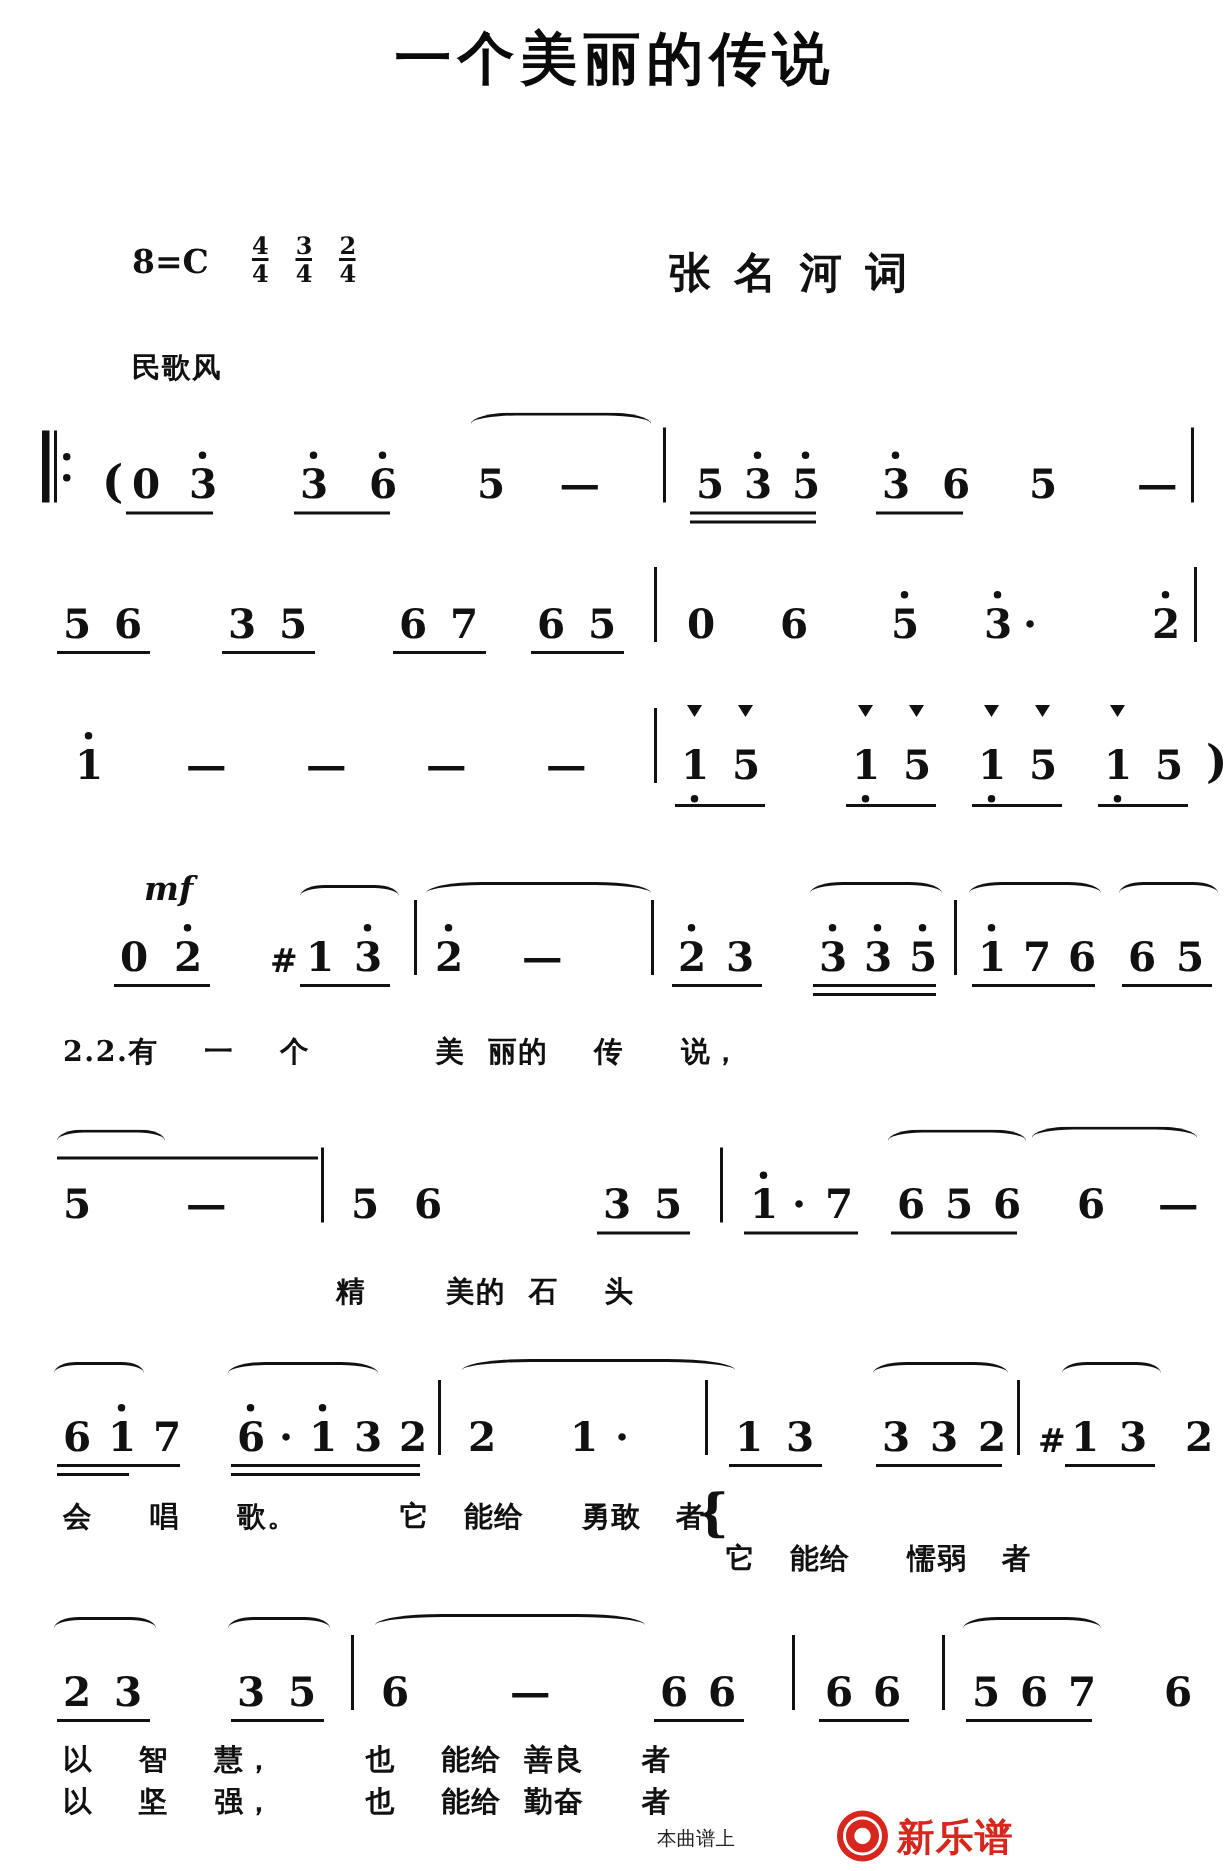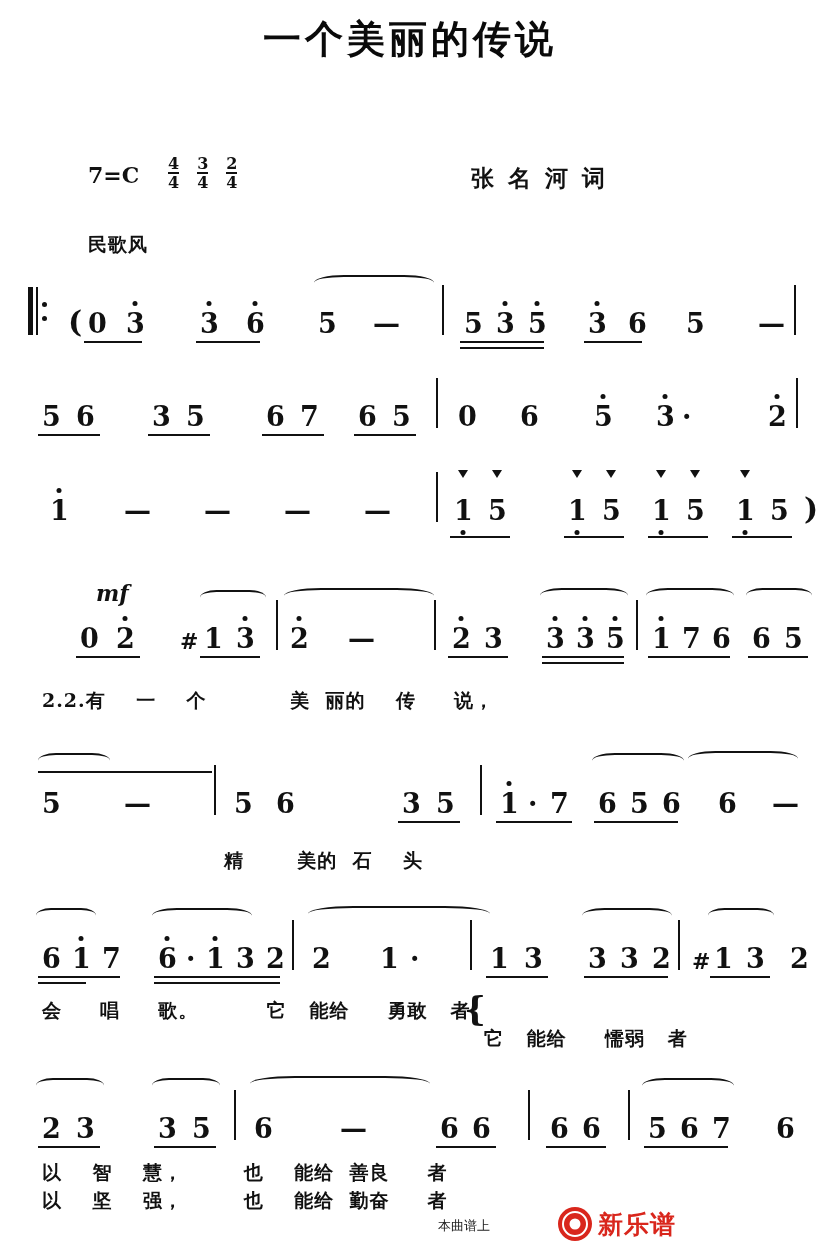--- a/index.html
+++ b/index.html
@@ -70,21 +70,21 @@
     line-height: 1.02;
   }
   .meter .num { display: block; }
   .meter .den { display: block; }
   .credits {
     position: absolute;
     top: 160px;
     right: 78px;
     text-align: right;
     font-family: "DejaVu Serif", serif;
-    font-size: 23px;
+    font-size: 28px;
     font-weight: bold;
     line-height: 1.55;
     letter-spacing: 3px;
   }
   .style-mark {
     position: absolute;
     top: 232px;
     left: 88px;
     font-family: "DejaVu Serif", serif;
     font-size: 19px;
@@ -243,21 +243,21 @@
     border-top: 8px solid #111;
   }
 </style>
 </head>
 <body>
 
 <div class="sheet">
 
   <div class="title">一个美丽的传说</div>
 
-  <div class="key-sig">7=C</div>
+  <div class="key-sig">8=C</div>
 
   <div class="meters">
     <span class="meter">
       <span class="num">4</span>
         <span class="den" style="border-top:2px solid #111;padding-top:1px;">4</span>
     </span>
     <span class="meter">
       <span class="num">3</span>
         <span class="den" style="border-top:2px solid #111;padding-top:1px;">4</span>
     </span>

